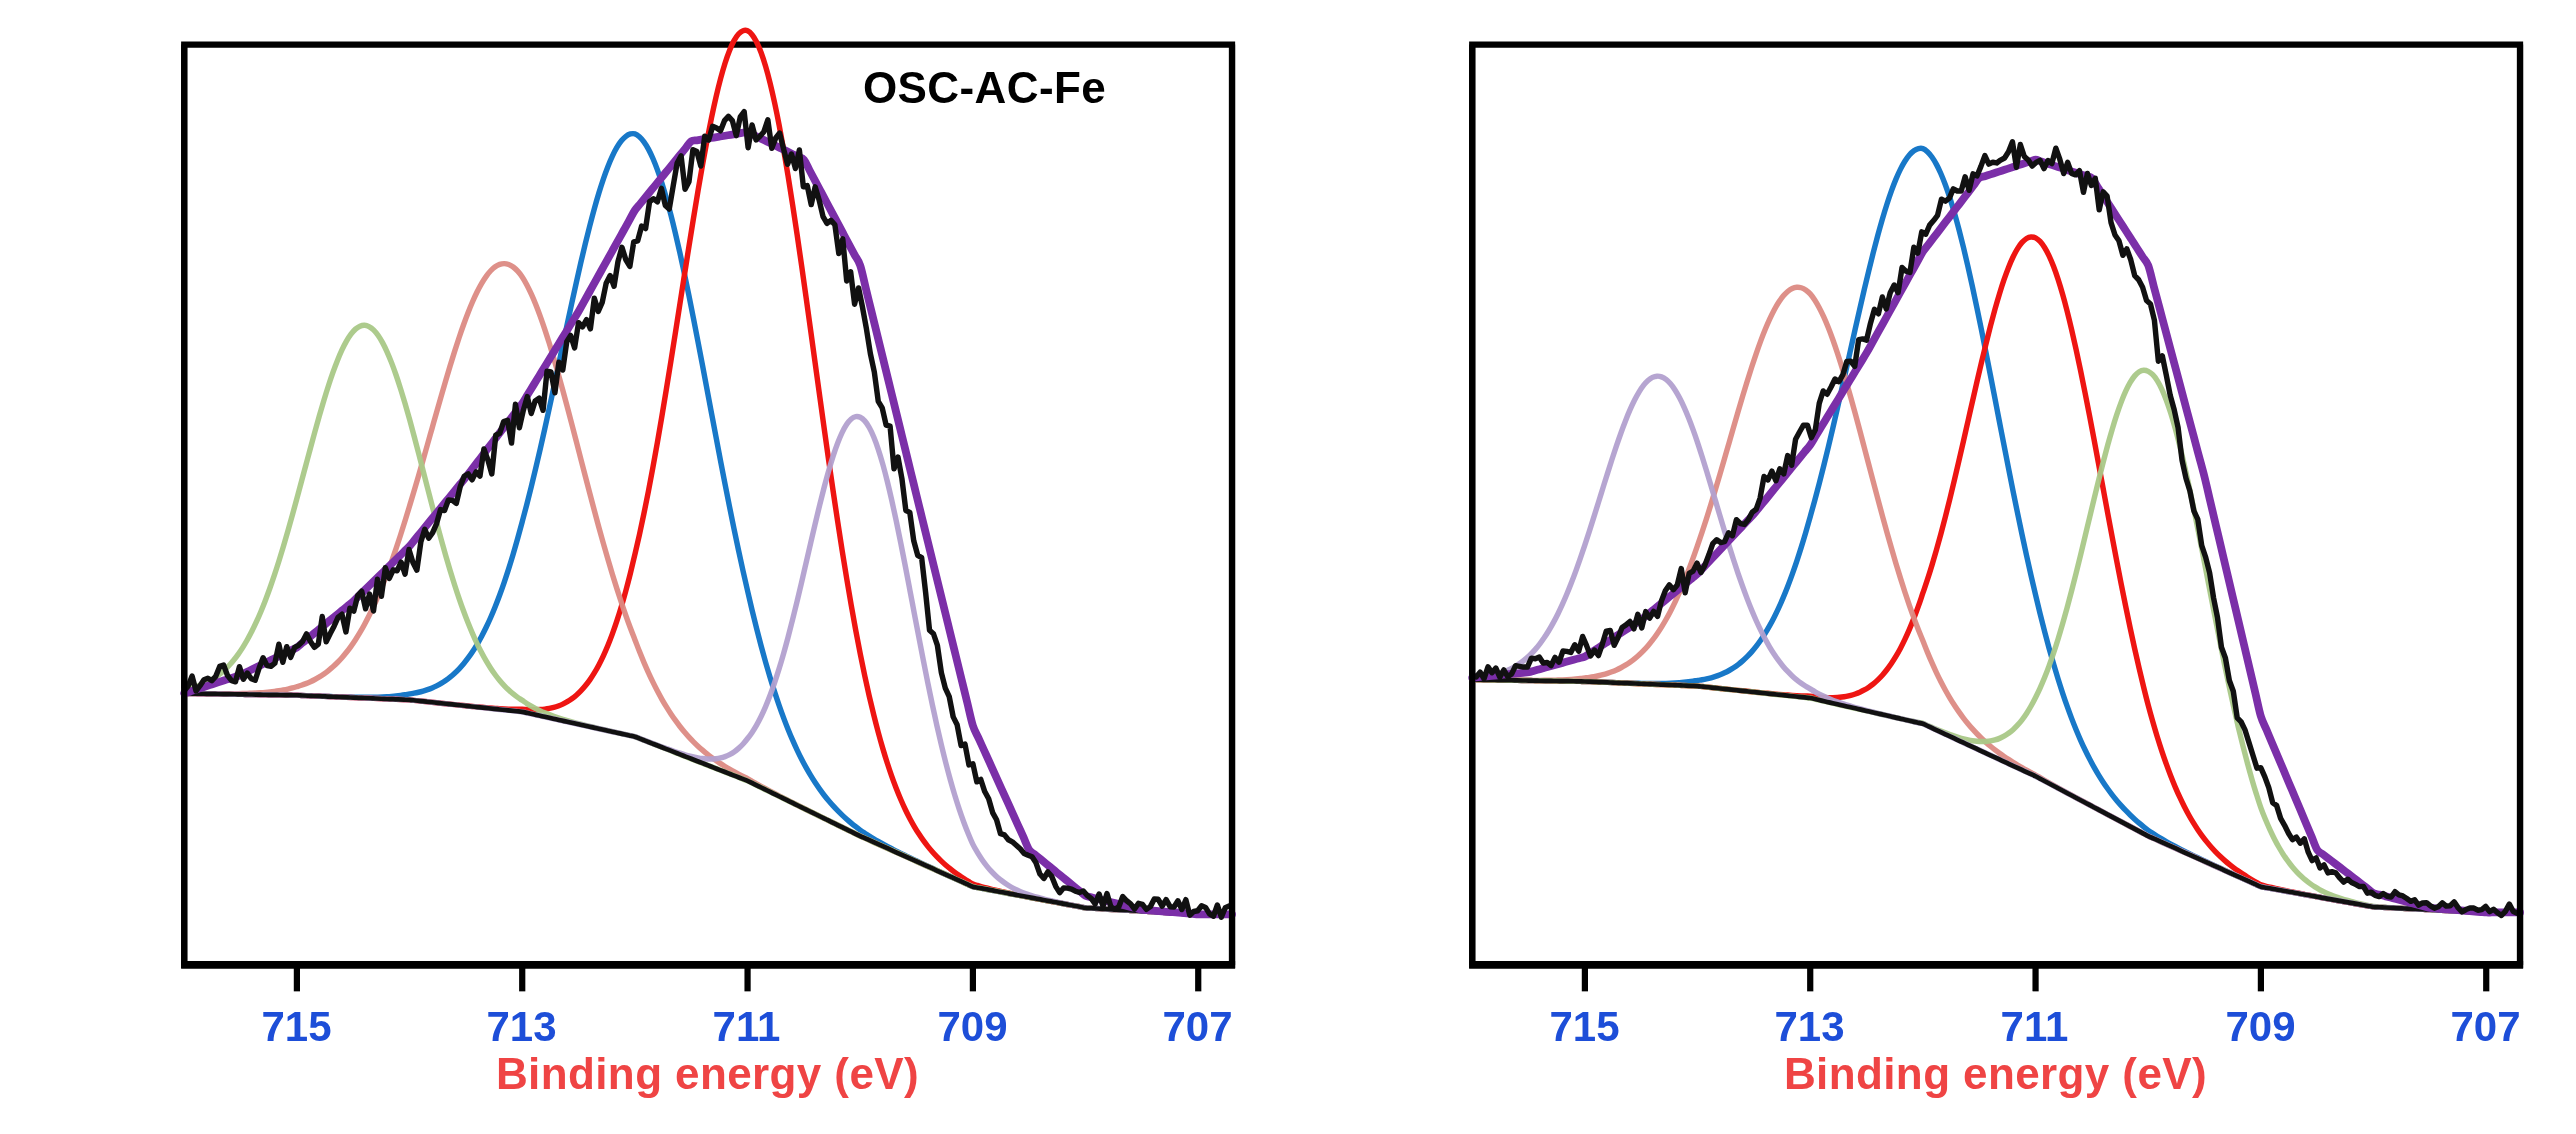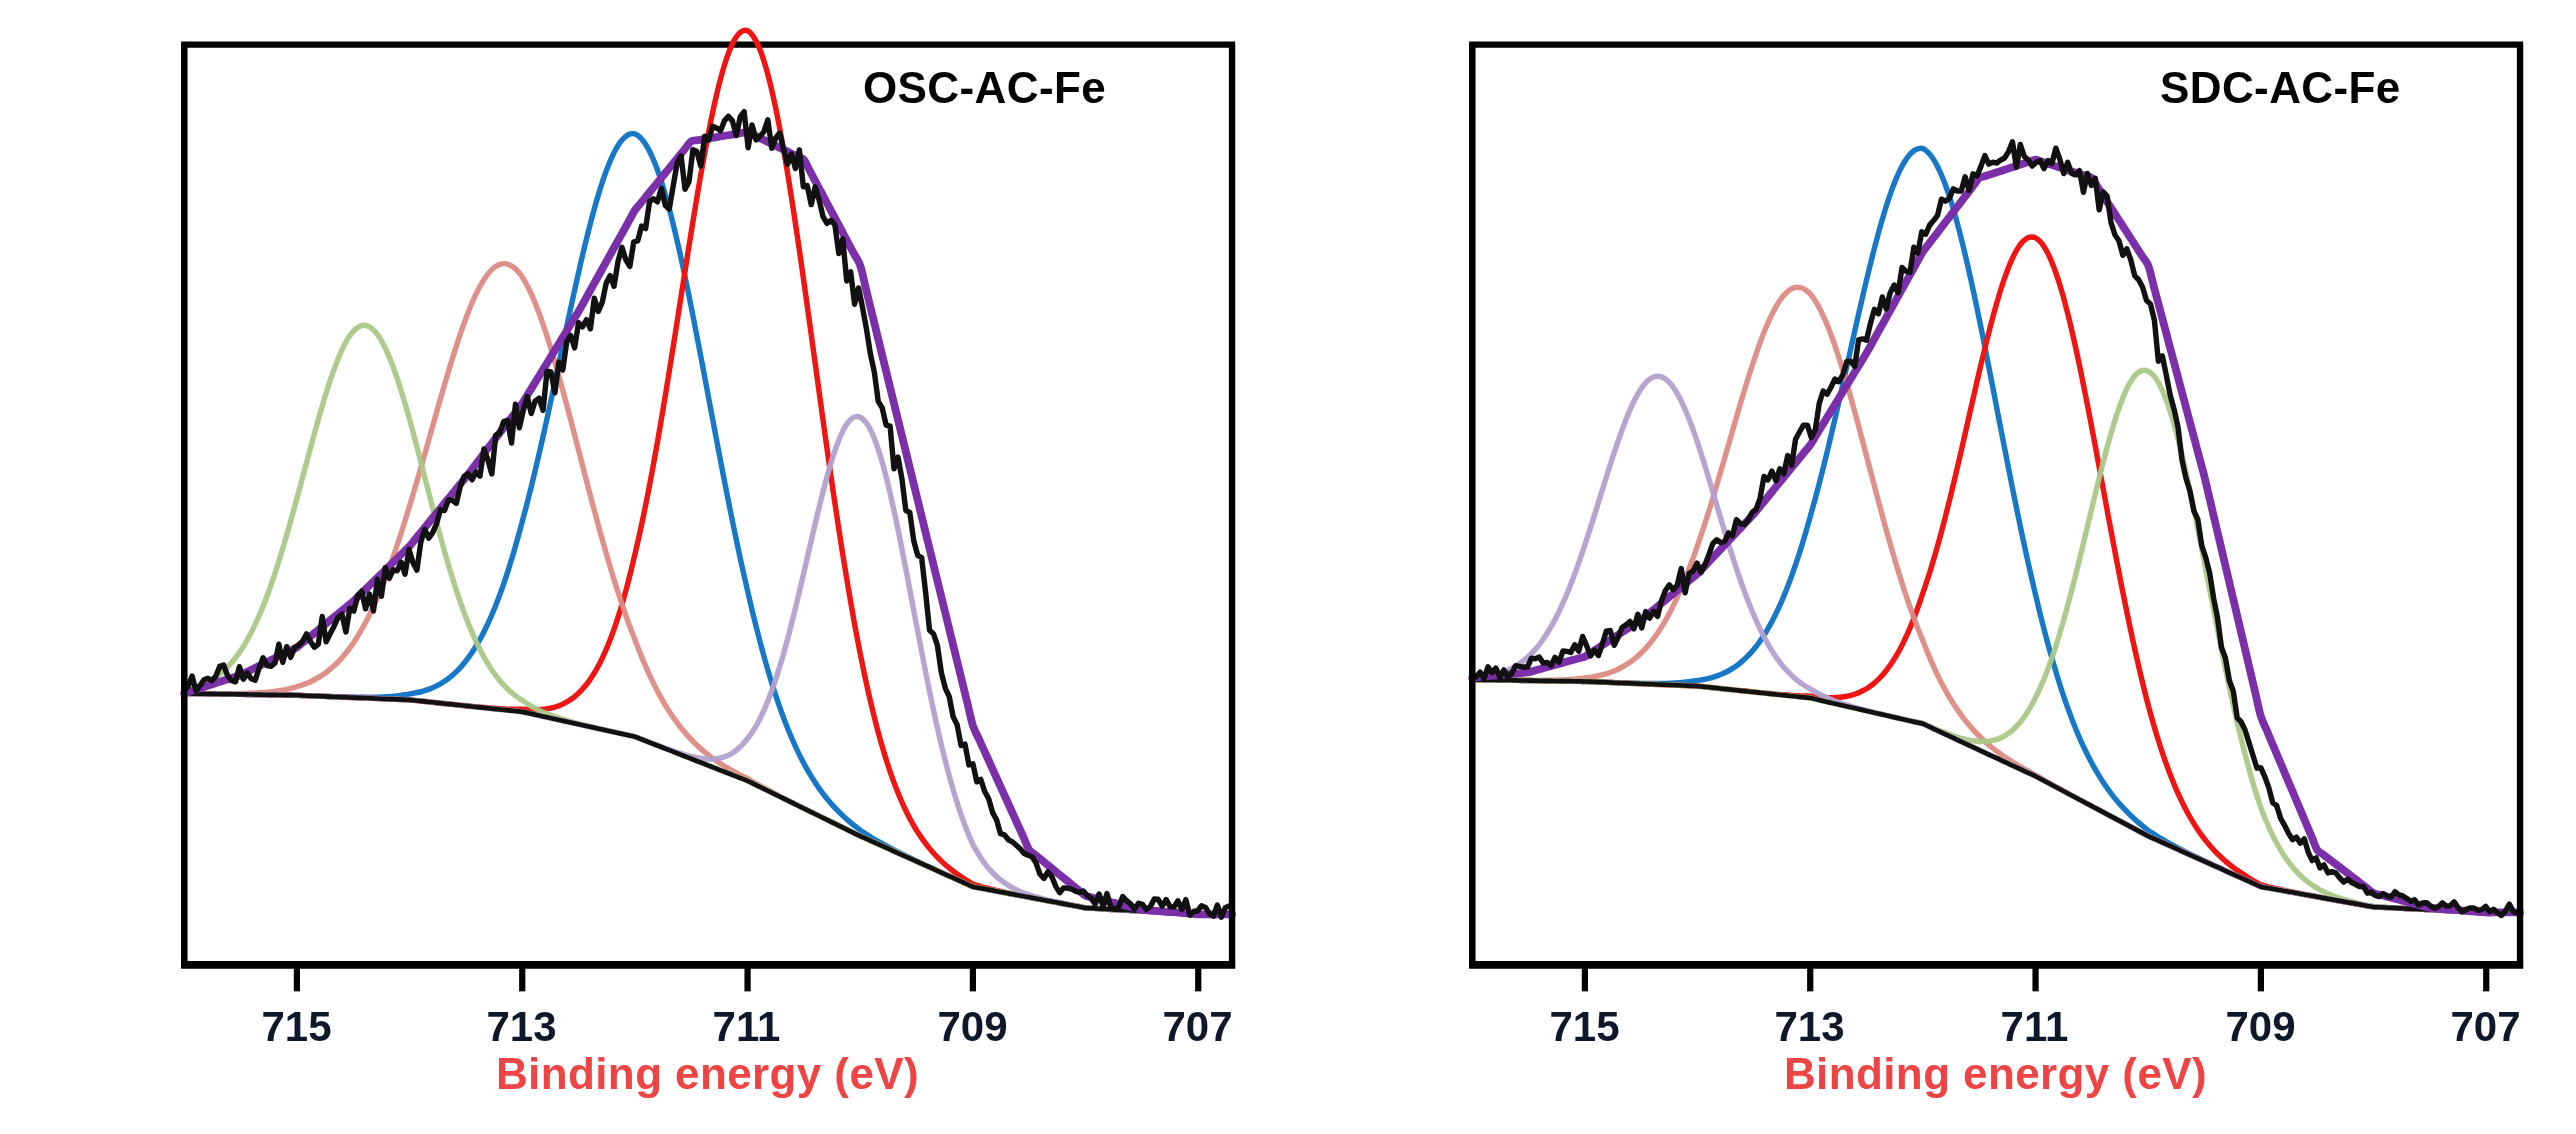--- a/index.html
+++ b/index.html
@@ -63,21 +63,21 @@
   #label-right{ left:2160px; top:48px; }
 
   .tick-label{
     position:absolute;
     top:988px;
     width:155px;
     margin-left:-78px;
     text-align:center;
     font-size:42px;
     font-weight:bold;
-    color:#0f172a;
+    color:#1d4ed8;
   }
   svg{display:block;}
   .plot-svg{position:absolute;left:0;top:0;}
 </style>
 </head>
 <body>
 
 <div id="figure">
 
   <div class="panel" id="panel-left">
@@ -126,21 +126,20 @@
         <path d="M 237.00 849.77 L 242.07 851.46 L 247.15 845.36 L 252.22 853.80 L 257.29 838.52 L 262.37 846.11 L 267.44 840.13 L 272.51 851.77 L 277.58 842.50 L 282.66 851.02 L 287.73 847.61 L 292.80 836.94 L 297.88 837.86 L 302.95 838.79 L 308.02 838.77 L 313.10 827.34 L 318.17 828.01 L 323.24 825.99 L 328.32 833.71 L 333.39 832.85 L 338.46 836.84 L 343.54 826.36 L 348.61 832.57 L 353.68 818.17 L 358.75 818.62 L 363.83 820.05 L 368.90 810.10 L 373.97 818.36 L 379.05 799.42 L 384.12 811.21 L 389.19 824.40 L 394.27 816.99 L 399.34 823.93 L 404.41 809.19 L 409.49 792.53 L 414.56 791.61 L 419.63 810.85 L 424.71 800.37 L 429.78 787.83 L 434.85 784.54 L 439.92 780.13 L 445.00 789.59 L 450.07 770.92 L 455.14 788.47 L 460.22 767.36 L 465.29 775.81 L 470.36 767.13 L 475.44 773.68 L 480.51 753.37 L 485.58 740.26 L 490.66 733.06 L 495.73 739.28 L 500.80 733.10 L 505.88 712.04 L 510.95 743.27 L 516.02 718.34 L 521.09 715.40 L 526.17 705.14 L 531.24 717.15 L 536.31 707.65 L 541.39 694.39 L 546.46 680.05 L 551.53 674.99 L 556.61 678.62 L 561.68 677.46 L 566.75 666.12 L 571.83 669.79 L 576.90 649.16 L 581.97 654.15 L 587.05 655.34 L 592.12 649.29 L 597.19 639.63 L 602.26 635.82 L 607.34 621.42 L 612.41 593.61 L 617.48 598.04 L 622.56 586.77 L 627.63 599.15 L 632.70 583.82 L 637.78 590.34 L 642.85 566.69 L 647.92 579.13 L 653.00 545.74 L 658.07 536.37 L 663.14 527.58 L 668.22 527.58 L 673.29 543.65 L 678.36 533.55 L 683.43 499.53 L 688.51 483.59 L 693.58 487.83 L 698.65 478.48 L 703.73 468.21 L 708.80 471.55 L 713.87 462.58 L 718.95 445.54 L 724.02 445.33 L 729.09 451.93 L 734.17 417.47 L 739.24 416.61 L 744.31 418.29 L 749.38 396.39 L 754.46 378.61 L 759.53 384.29 L 764.60 362.72 L 769.68 378.11 L 774.75 357.13 L 779.82 347.31 L 784.90 357.16 L 789.97 324.75 L 795.04 329.46 L 800.12 331.02 L 805.19 298.72 L 810.26 306.25 L 815.34 278.86 L 820.41 281.95 L 825.48 270.24 L 830.55 264.34 L 835.63 257.66 L 840.70 236.91 L 845.77 239.45 L 850.85 235.55 L 855.92 223.66 L 860.99 226.29 L 866.07 226.42 L 871.14 208.13 L 876.21 225.42 L 881.29 204.26 L 886.36 206.98 L 891.43 194.65 L 896.51 180.75 L 901.58 191.69 L 906.65 189.31 L 911.72 190.22 L 916.80 186.56 L 921.87 183.87 L 926.94 175.83 L 932.02 163.15 L 937.09 195.99 L 942.16 166.54 L 947.24 181.93 L 952.31 186.60 L 957.38 194.19 L 962.46 189.52 L 967.53 186.89 L 972.60 197.59 L 977.68 187.05 L 982.75 190.99 L 987.82 171.29 L 992.89 185.43 L 997.97 203.94 L 1003.04 189.51 L 1008.11 203.67 L 1013.19 205.56 L 1018.26 200.15 L 1023.33 228.05 L 1028.41 203.77 L 1033.48 219.07 L 1038.55 209.93 L 1043.63 250.52 L 1048.70 227.35 L 1053.77 232.94 L 1058.85 267.09 L 1063.92 282.97 L 1068.99 290.36 L 1074.06 309.03 L 1079.14 300.85 L 1084.21 314.83 L 1089.28 335.26 L 1094.36 340.53 L 1099.43 350.18 L 1104.50 367.26 L 1109.58 371.76 L 1114.65 392.87 L 1119.72 445.29 L 1124.80 438.46 L 1129.87 463.05 L 1134.94 489.01 L 1140.02 507.41 L 1145.09 530.73 L 1150.16 572.65 L 1155.23 595.86 L 1160.31 612.37 L 1165.38 637.76 L 1170.45 648.89 L 1175.53 682.56 L 1180.60 697.57 L 1185.67 717.67 L 1190.75 749.98 L 1195.82 775.14 L 1200.89 813.34 L 1205.97 827.16 L 1211.04 856.04 L 1216.11 869.91 L 1221.18 904.08 L 1226.26 909.41 L 1231.33 920.01 L 1236.40 936.36 L 1241.48 952.53 L 1246.55 968.85 L 1251.62 968.41 L 1256.70 979.98 L 1261.77 993.93 L 1266.84 1013.44 L 1271.92 1017.01 L 1276.99 1033.46 L 1282.06 1042.37 L 1287.14 1052.59 L 1292.21 1060.86 L 1297.28 1057.56 L 1302.35 1065.42 L 1307.43 1059.79 L 1312.50 1076.91 L 1317.57 1087.73 L 1322.65 1084.27 L 1327.72 1097.19 L 1332.79 1093.23 L 1337.87 1103.56 L 1342.94 1102.01 L 1348.01 1103.61 L 1353.09 1110.09 L 1358.16 1115.48 L 1363.23 1111.69 L 1368.31 1115.91 L 1373.38 1118.39 L 1378.45 1121.17 L 1383.52 1120.94 L 1388.60 1129.68 L 1393.67 1128.48 L 1398.74 1132.49 L 1403.82 1134.09 L 1408.89 1130.17 L 1413.96 1133.65 L 1419.04 1134.73 L 1424.11 1127.84 L 1429.18 1131.76 L 1434.26 1133.28 L 1439.33 1136.52 L 1444.40 1140.23 L 1449.48 1138.21 L 1454.55 1145.24 L 1459.62 1142.21 L 1464.69 1141.91 L 1469.77 1146.01 L 1474.84 1148.95 L 1479.91 1147.12 L 1484.99 1142.17 L 1490.06 1146.37 L 1495.13 1145.77 L 1500.21 1140.83 L 1505.28 1148.29 L 1510.35 1153.78 L 1515.43 1150.74 L 1520.50 1148.64 L 1525.57 1148.80 L 1530.65 1151.57 L 1535.72 1150.79 L 1540.79 1146.79 L 1545.86 1153.38 L 1550.94 1150.33 L 1556.01 1154.90 L 1561.08 1158.40 L 1566.16 1153.06 L 1571.23 1143.77 L 1576.30 1153.20 L 1581.38 1155.38" fill="none" stroke="#111111" stroke-width="7" stroke-linejoin="round" stroke-linecap="round"></path>
         <path d="M 233 1222 L 1589 1222" stroke="#000" stroke-width="10" fill="none"></path>
         <path d="M 1585 38 L 1585 1222" stroke="#000" stroke-width="8" fill="none"></path>
         <path d="M 237 38 L 237 1222" stroke="#000" stroke-width="8" fill="none"></path>
         <path d="M 381.9462365591405 1222 L 381.9462365591405 1256" stroke="#000" stroke-width="8"></path>
         <path d="M 671.8387096774215 1222 L 671.8387096774215 1256" stroke="#000" stroke-width="8"></path>
         <path d="M 961.7311827957025 1222 L 961.7311827957025 1256" stroke="#000" stroke-width="8"></path>
         <path d="M 1251.6236559139834 1222 L 1251.6236559139834 1256" stroke="#000" stroke-width="8"></path>
         <path d="M 1541.5161290322644 1222 L 1541.5161290322644 1256" stroke="#000" stroke-width="8"></path>
       </svg>
-    <div class="sample-label" id="label-right" style="left:872px;">SDC-AC-Fe</div>
     <div class="xlabel">Binding energy (eV)</div>
     <div id="xticks-right">
         <div class="tick-label" style="left: 297px;">715</div>
         <div class="tick-label" style="left: 522px;">713</div>
         <div class="tick-label" style="left: 747px;">711</div>
         <div class="tick-label" style="left: 973px;">709</div>
         <div class="tick-label" style="left: 1198px;">707</div>
       </div>
   </div>
 

